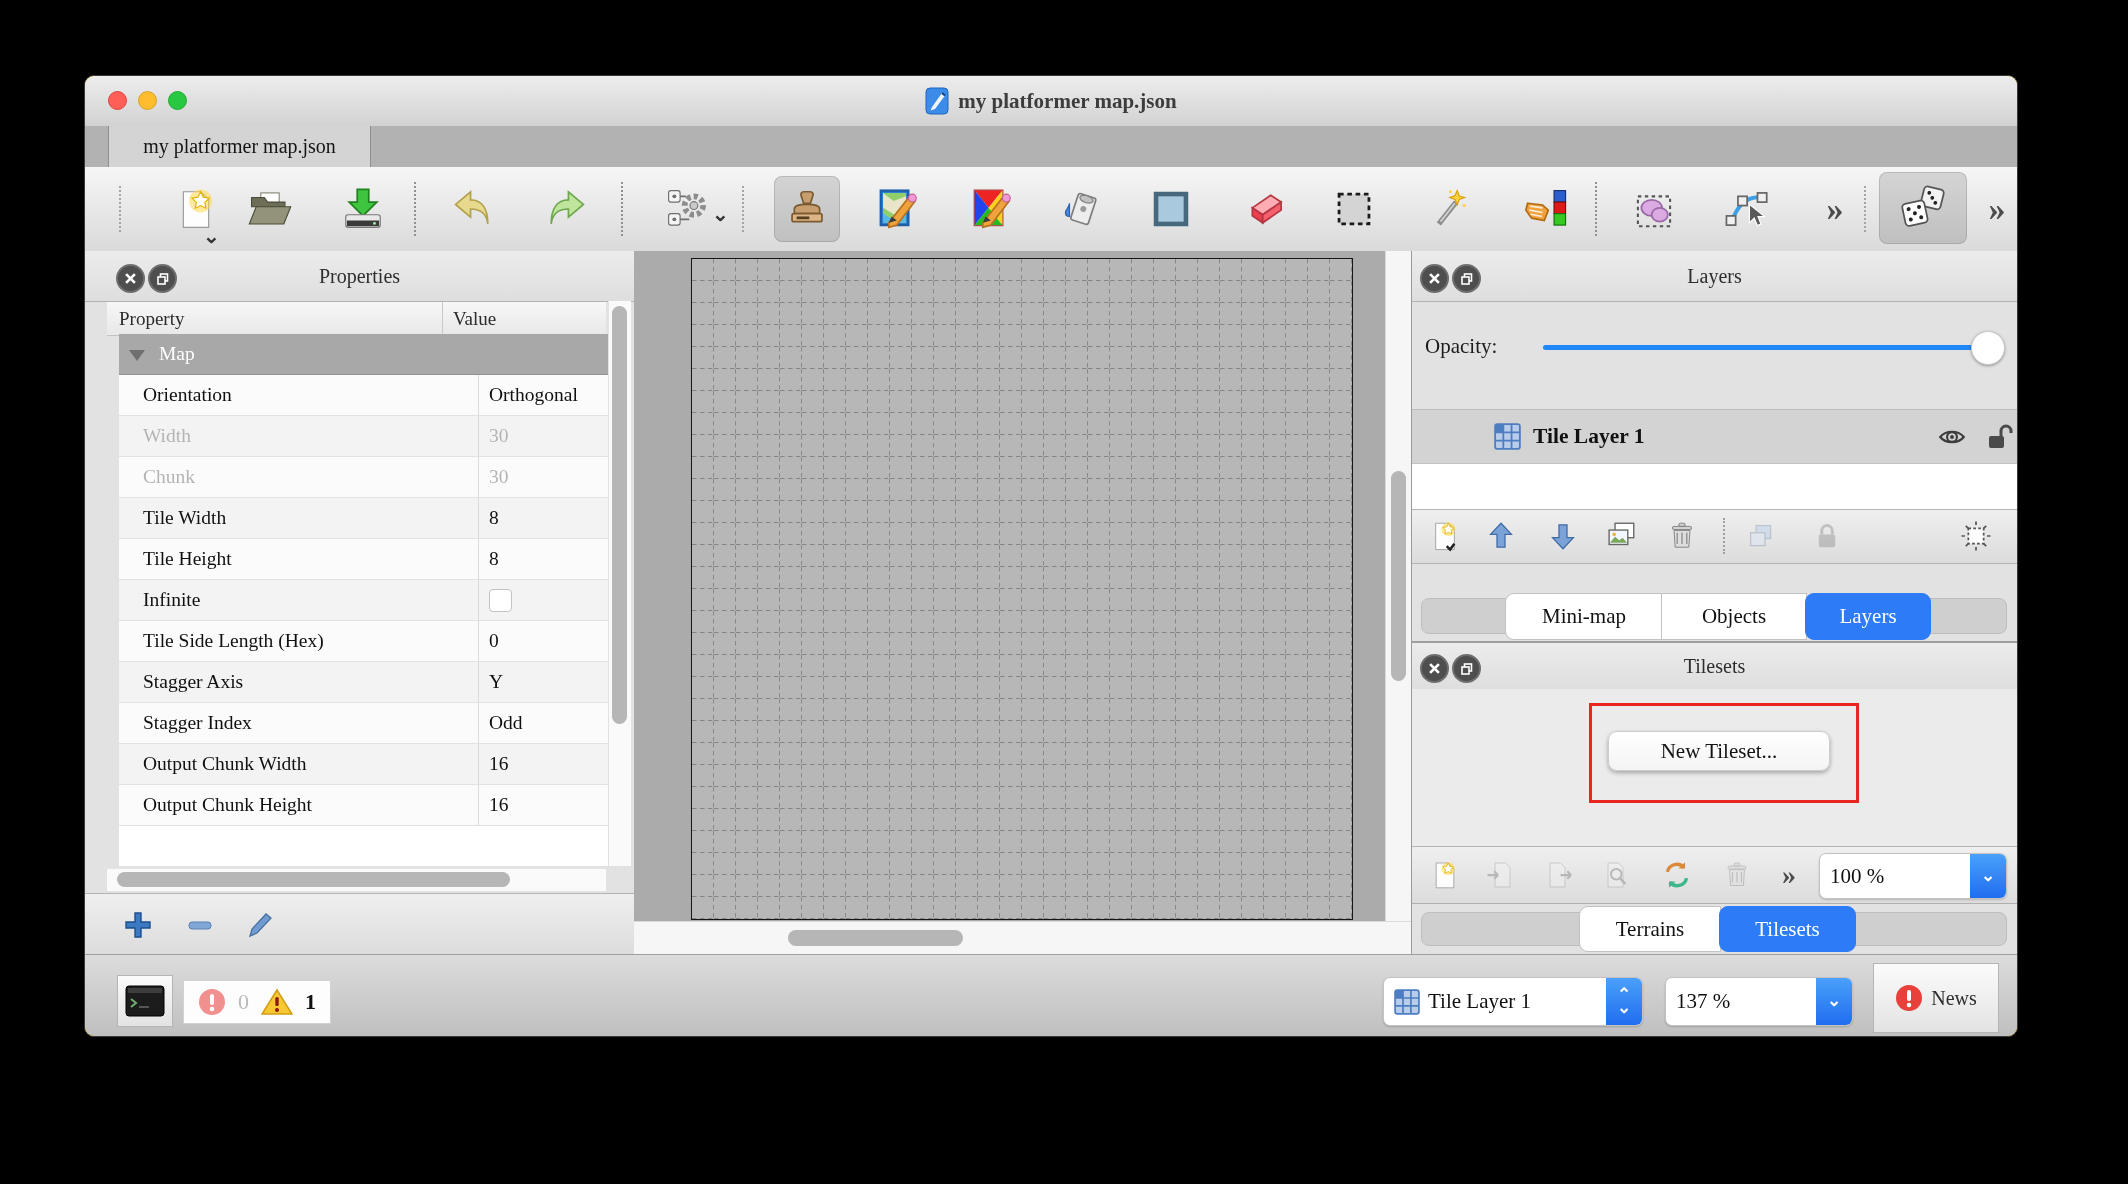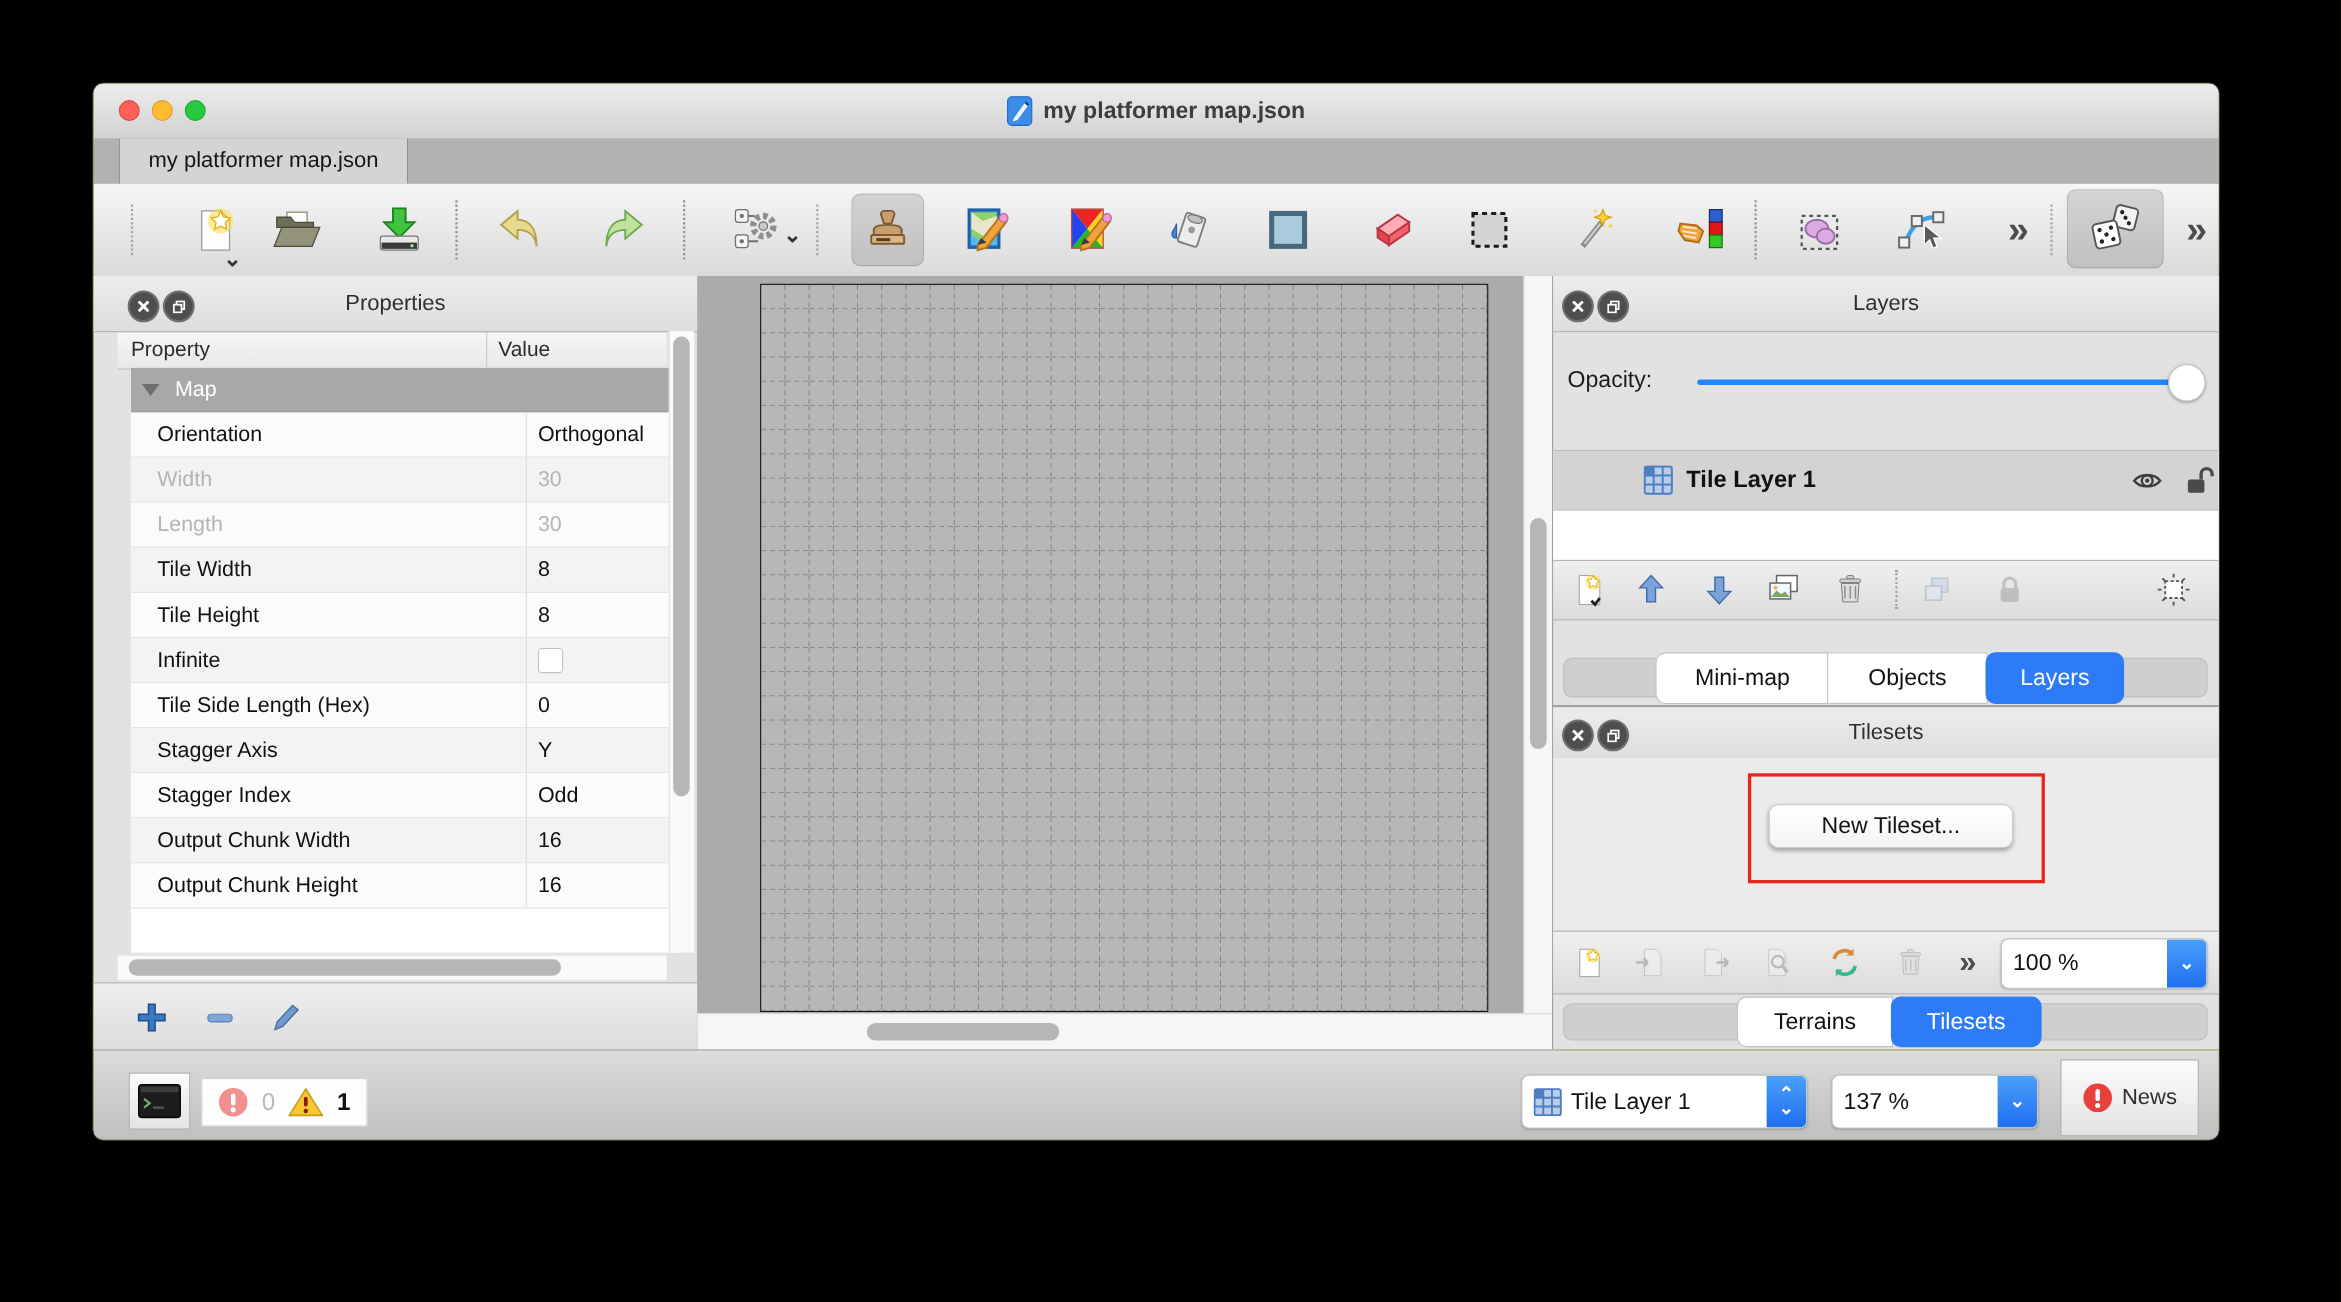--- a/index.html
+++ b/index.html
@@ -1,19 +1,19 @@
 <!DOCTYPE html>
 <html><head>
 <meta charset="utf-8">
 <style>
   html,body{margin:0;padding:0;background:#000;}
   body{width:2128px;height:1184px;position:relative;font-family:"Liberation Sans",sans-serif;-webkit-font-smoothing:antialiased;}
   .abs{position:absolute;}
   #window{position:absolute;left:84px;top:75px;width:1932px;height:960px;border-radius:10px;overflow:hidden;
-    background:#bef264;box-shadow:0 25px 70px rgba(0,0,0,.85);border:1px solid #3a3a3a;}
+    background:#eab308;box-shadow:0 25px 70px rgba(0,0,0,.85);border:1px solid #3a3a3a;font-family:Liberation Serif, serif;}
   
   .titlebar{left:0;top:0;width:100%;height:50px;background:linear-gradient(#ededed,#d2d2d2);border-bottom:1px solid #a9a9a9;}
   .light{width:17px;height:17px;border-radius:50%;top:15px;}
   .title-wrap{left:0;top:0;width:100%;height:50px;display:flex;align-items:center;justify-content:center;gap:9px;}
   .title-text{font-size:21px;color:#3d3d3d;font-weight:bold;}
   
   .tabbar{left:0;top:50px;width:100%;height:41px;background:#b2b2b2;border-bottom:1px solid #8e8e8e;}
   .doc-tab{left:23px;top:0;width:261px;height:41px;background:#d4d4d4;border-right:1px solid #8e8e8e;border-left:1px solid #8e8e8e;
     display:flex;align-items:center;justify-content:center;font-size:20px;color:#141414;}
   
@@ -326,21 +326,21 @@
         </div>
         <div class="prow">
           <span class="c1"><span>Orientation</span></span>
           <span class="c2">Orthogonal</span>
         </div>
         <div class="prow disabled">
           <span class="c1"><span>Width</span></span>
           <span class="c2">30</span>
         </div>
         <div class="prow disabled">
-          <span class="c1"><span>Length</span></span>
+          <span class="c1"><span>Chunk</span></span>
           <span class="c2">30</span>
         </div>
         <div class="prow">
           <span class="c1"><span>Tile Width</span></span>
           <span class="c2">8</span>
         </div>
         <div class="prow">
           <span class="c1"><span>Tile Height</span></span>
           <span class="c2">8</span>
         </div>

